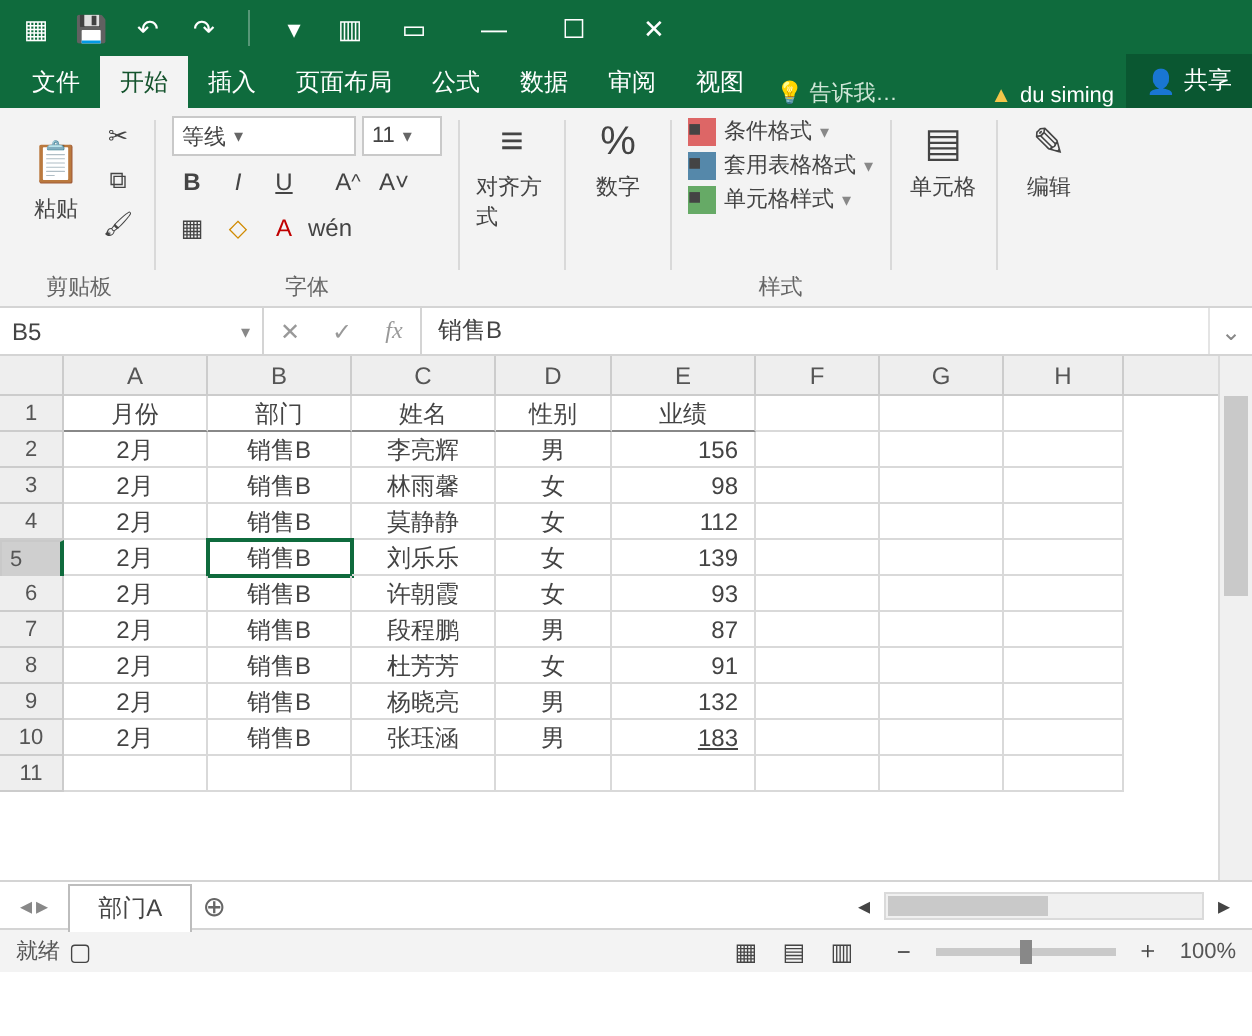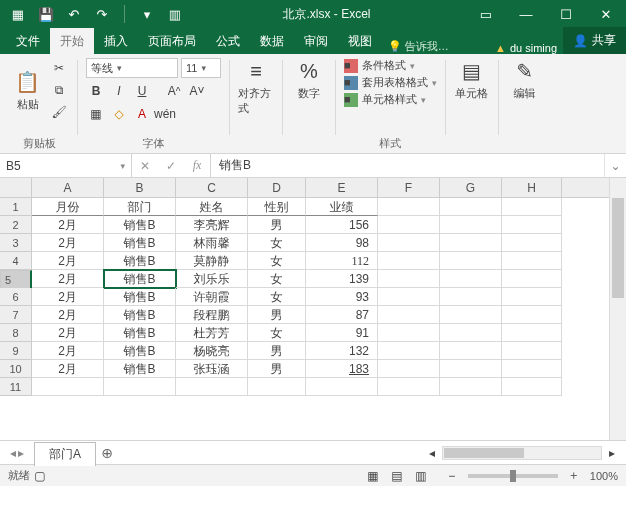--- a/index.html
+++ b/index.html
@@ -10,21 +10,21 @@
   .qat { display: flex; align-items: center; gap: 4px; padding-left: 6px; }
   .qat .icon { width: 24px; height: 22px; display: flex; align-items: center; justify-content: center; font-size: 13px; color: #fff; }
   .qat .sep { width: 1px; height: 18px; background: rgba(255,255,255,.3); margin: 0 6px; }
   .title { flex: 1; text-align: center; font-size: 12px; color: #fff; opacity: .95; }
   .winbtns { display: flex; }
   .winbtns .icon { width: 40px; height: 28px; display: flex; align-items: center; justify-content: center; font-size: 13px; }
 
   
   .tabs { background: #0f6b3d; height: 26px; display: flex; align-items: flex-end; padding-left: 6px; font-size: 12px; }
   .tab { padding: 5px 10px 4px; color: #fff; cursor: pointer; }
-  .tab.active { background: #f3f3f3; color: #737373; }
+  .tab.active { background: #f3f3f3; color: #14532d; }
   .tell { margin-left: 6px; display: flex; align-items: center; gap: 3px; color: #cfe6d7; font-size: 11px; }
   .user { margin-left: auto; display: flex; align-items: center; gap: 4px; padding: 0 6px; color: #fff; font-size: 11px; }
   .share { background: #0a5731; padding: 5px 10px; display: flex; align-items: center; gap: 4px; color: #fff; font-size: 12px; }
 
   
   .ribbon { background: #f3f3f3; border-bottom: 1px solid #d4d4d4; height: 100px; display: flex; padding: 2px 4px 0; }
   .group { display: flex; flex-direction: column; align-items: center; padding: 2px 6px 0; }
   .group .ctrls { flex: 1; display: flex; flex-direction: column; gap: 3px; align-items: center; justify-content: flex-start; }
   .group .label { font-size: 11px; color: #666; padding: 2px 0; }
   .vline { width: 1px; background: #d9d9d9; margin: 4px 2px 18px; }
@@ -90,21 +90,20 @@
 <div class="titlebar">
   <div class="qat">
     <span class="icon">▦</span>
     <span class="icon">💾</span>
     <span class="icon">↶</span>
     <span class="icon">↷</span>
     <span class="sep"></span>
     <span class="icon">▾</span>
     <span class="icon">▥</span>
   </div>
-  <div class="title">北京.xlsx - Excel</div>
   <div class="winbtns">
     <span class="icon">▭</span>
     <span class="icon">―</span>
     <span class="icon">☐</span>
     <span class="icon">✕</span>
   </div>
 </div>
 
 <div class="tabs">
   <span class="tab">文件</span>
@@ -317,21 +316,21 @@
           <div class="c" style="width: 62px;"></div>
           <div class="c" style="width: 62px;"></div>
           <div class="c" style="width: 60px;"></div>
         </div>
         <div class="r">
           <div class="rh">4</div>
           <div class="c" style="width: 72px;">2月</div>
           <div class="c" style="width: 72px;">销售B</div>
           <div class="c" style="width: 72px;">莫静静</div>
           <div class="c" style="width: 58px;">女</div>
-          <div class="c num" style="width: 72px; font-family: Liberation Serif, serif;">112</div>
+          <div class="c num" style="width: 72px;">112</div>
           <div class="c" style="width: 62px;"></div>
           <div class="c" style="width: 62px;"></div>
           <div class="c" style="width: 60px;"></div>
         </div>
         <div class="r">
           <div class="rh sel">5</div>
           <div class="c" style="width: 72px;">2月</div>
           <div class="c active" style="width: 72px;">销售B</div>
           <div class="c" style="width: 72px;">刘乐乐</div>
           <div class="c" style="width: 58px;">女</div>

